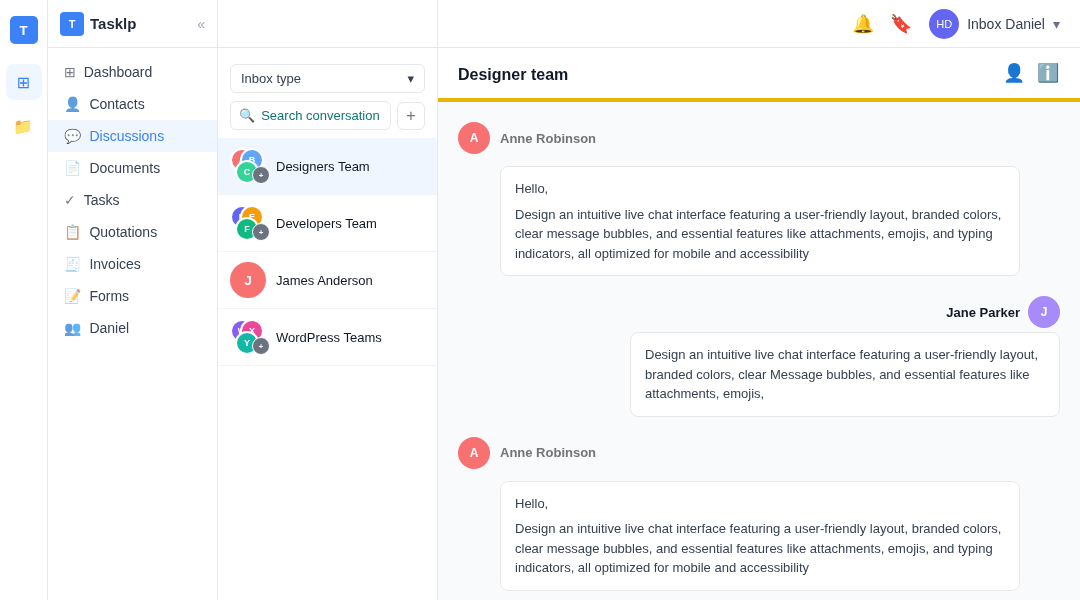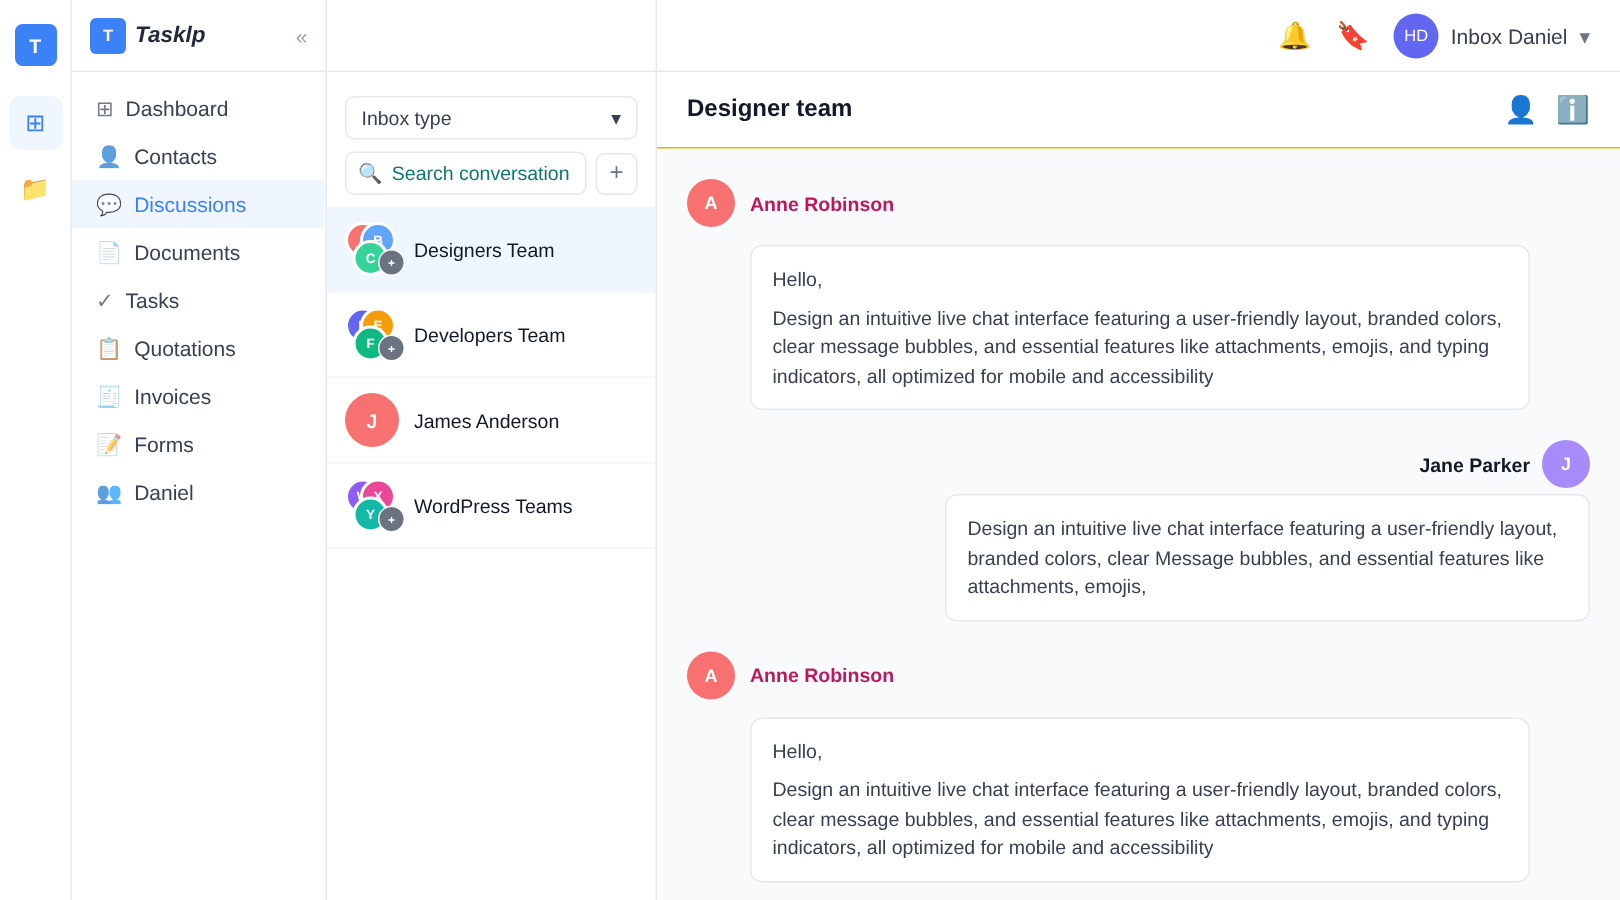--- a/index.html
+++ b/index.html
@@ -70,32 +70,32 @@
     .avatar.a3 { background: #34d399; position: absolute; top: 12px; left: 5px; }
     .avatar.plus { background: #6b7280; position: absolute; bottom: 0; right: -4px; width: 18px; height: 18px; font-size: 8px; border: 1.5px solid #fff; }
     .single-avatar { width: 36px; height: 36px; border-radius: 50%; background: #f87171; display: flex; align-items: center; justify-content: center; font-size: 13px; font-weight: 600; color: #fff; flex-shrink: 0; }
     .conv-name { font-size: 13px; color: #111827; font-weight: 500; }
 
     
     .chat-main {
       flex: 1; display: flex; flex-direction: column; background: #f9fafb;
     }
     .chat-header {
-      background: #fff; border-bottom: 1px solid #eab308;
-      padding: 14px 20px; display: flex; align-items: center; justify-content: space-between;
+      background: #fff; border-bottom: 4px solid #eab308;
+      padding: 14px 20px; display: flex; align-items: flex-end; justify-content: space-between;
     }
     .chat-title { font-size: 16px; font-weight: 600; color: #111827; }
     .chat-header-actions { display: flex; gap: 12px; }
 
     .messages-area { flex: 1; overflow-y: auto; padding: 20px; display: flex; flex-direction: column; gap: 20px; }
 
     .message-group { display: flex; flex-direction: column; gap: 8px; }
     .message-sender { display: flex; align-items: center; gap: 10px; margin-bottom: 4px; }
     .msg-avatar { width: 32px; height: 32px; border-radius: 50%; background: #f87171; display: flex; align-items: center; justify-content: center; font-size: 12px; font-weight: 600; color: #fff; flex-shrink: 0; }
-    .msg-name { font-size: 13px; font-weight: 600; color: #be185d; text-align: right; }
+    .msg-name { font-size: 13px; font-weight: 600; color: #737373; text-align: right; }
     .msg-bubble {
       background: #fff; border: 1px solid #e8e8e8; border-radius: 8px;
       padding: 12px 14px; font-size: 13px; color: #374151; line-height: 1.5;
       max-width: 520px; margin-left: 42px;
     }
     .msg-bubble .greeting { font-weight: 500; margin-bottom: 6px; }
 
     .message-right { display: flex; flex-direction: column; align-items: flex-end; gap: 4px; }
     .msg-name-right { font-size: 13px; font-weight: 600; color: #111827; display: flex; align-items: center; gap: 8px; }
     .msg-avatar-right { width: 32px; height: 32px; border-radius: 50%; background: #a78bfa; display: flex; align-items: center; justify-content: center; font-size: 12px; font-weight: 600; color: #fff; flex-shrink: 0; }
@@ -131,21 +131,21 @@
       <div style="width:28px;height:28px;background:#3b82f6;border-radius:5px;display:flex;align-items:center;justify-content:center;color:#fff;font-weight:700;font-size:13px;">T</div>
     </div>
     <div class="rail-icon active">⊞</div>
     <div class="rail-icon">📁</div>
   </div>
 
   <div class="sidebar" style="padding-top:0;">
     <div style="height:48px; display:flex; align-items:center; justify-content:space-between; padding:0 12px; border-bottom:1px solid #e8e8e8;">
       <div style="display:flex;align-items:center;gap:6px;">
         <div style="width:24px;height:24px;background:#3b82f6;border-radius:4px;display:flex;align-items:center;justify-content:center;color:#fff;font-size:11px;font-weight:700;">T</div>
-        <span style="font-size:15px;font-weight:700;color:#1f2937;font-style:italic;">Tasklp</span>
+        <span style="font-size:15px;font-weight:700;color:#1f2937;">Tasklp</span>
       </div>
       <div style="color:#9ca3af;cursor:pointer;font-size:14px;">«</div>
     </div>
     <div style="padding: 8px 0;">
       <div class="sidebar-item">
         <span class="sidebar-icon">⊞</span>
         <span>Dashboard</span>
       </div>
       <div class="sidebar-item">
         <span class="sidebar-icon">👤</span>

